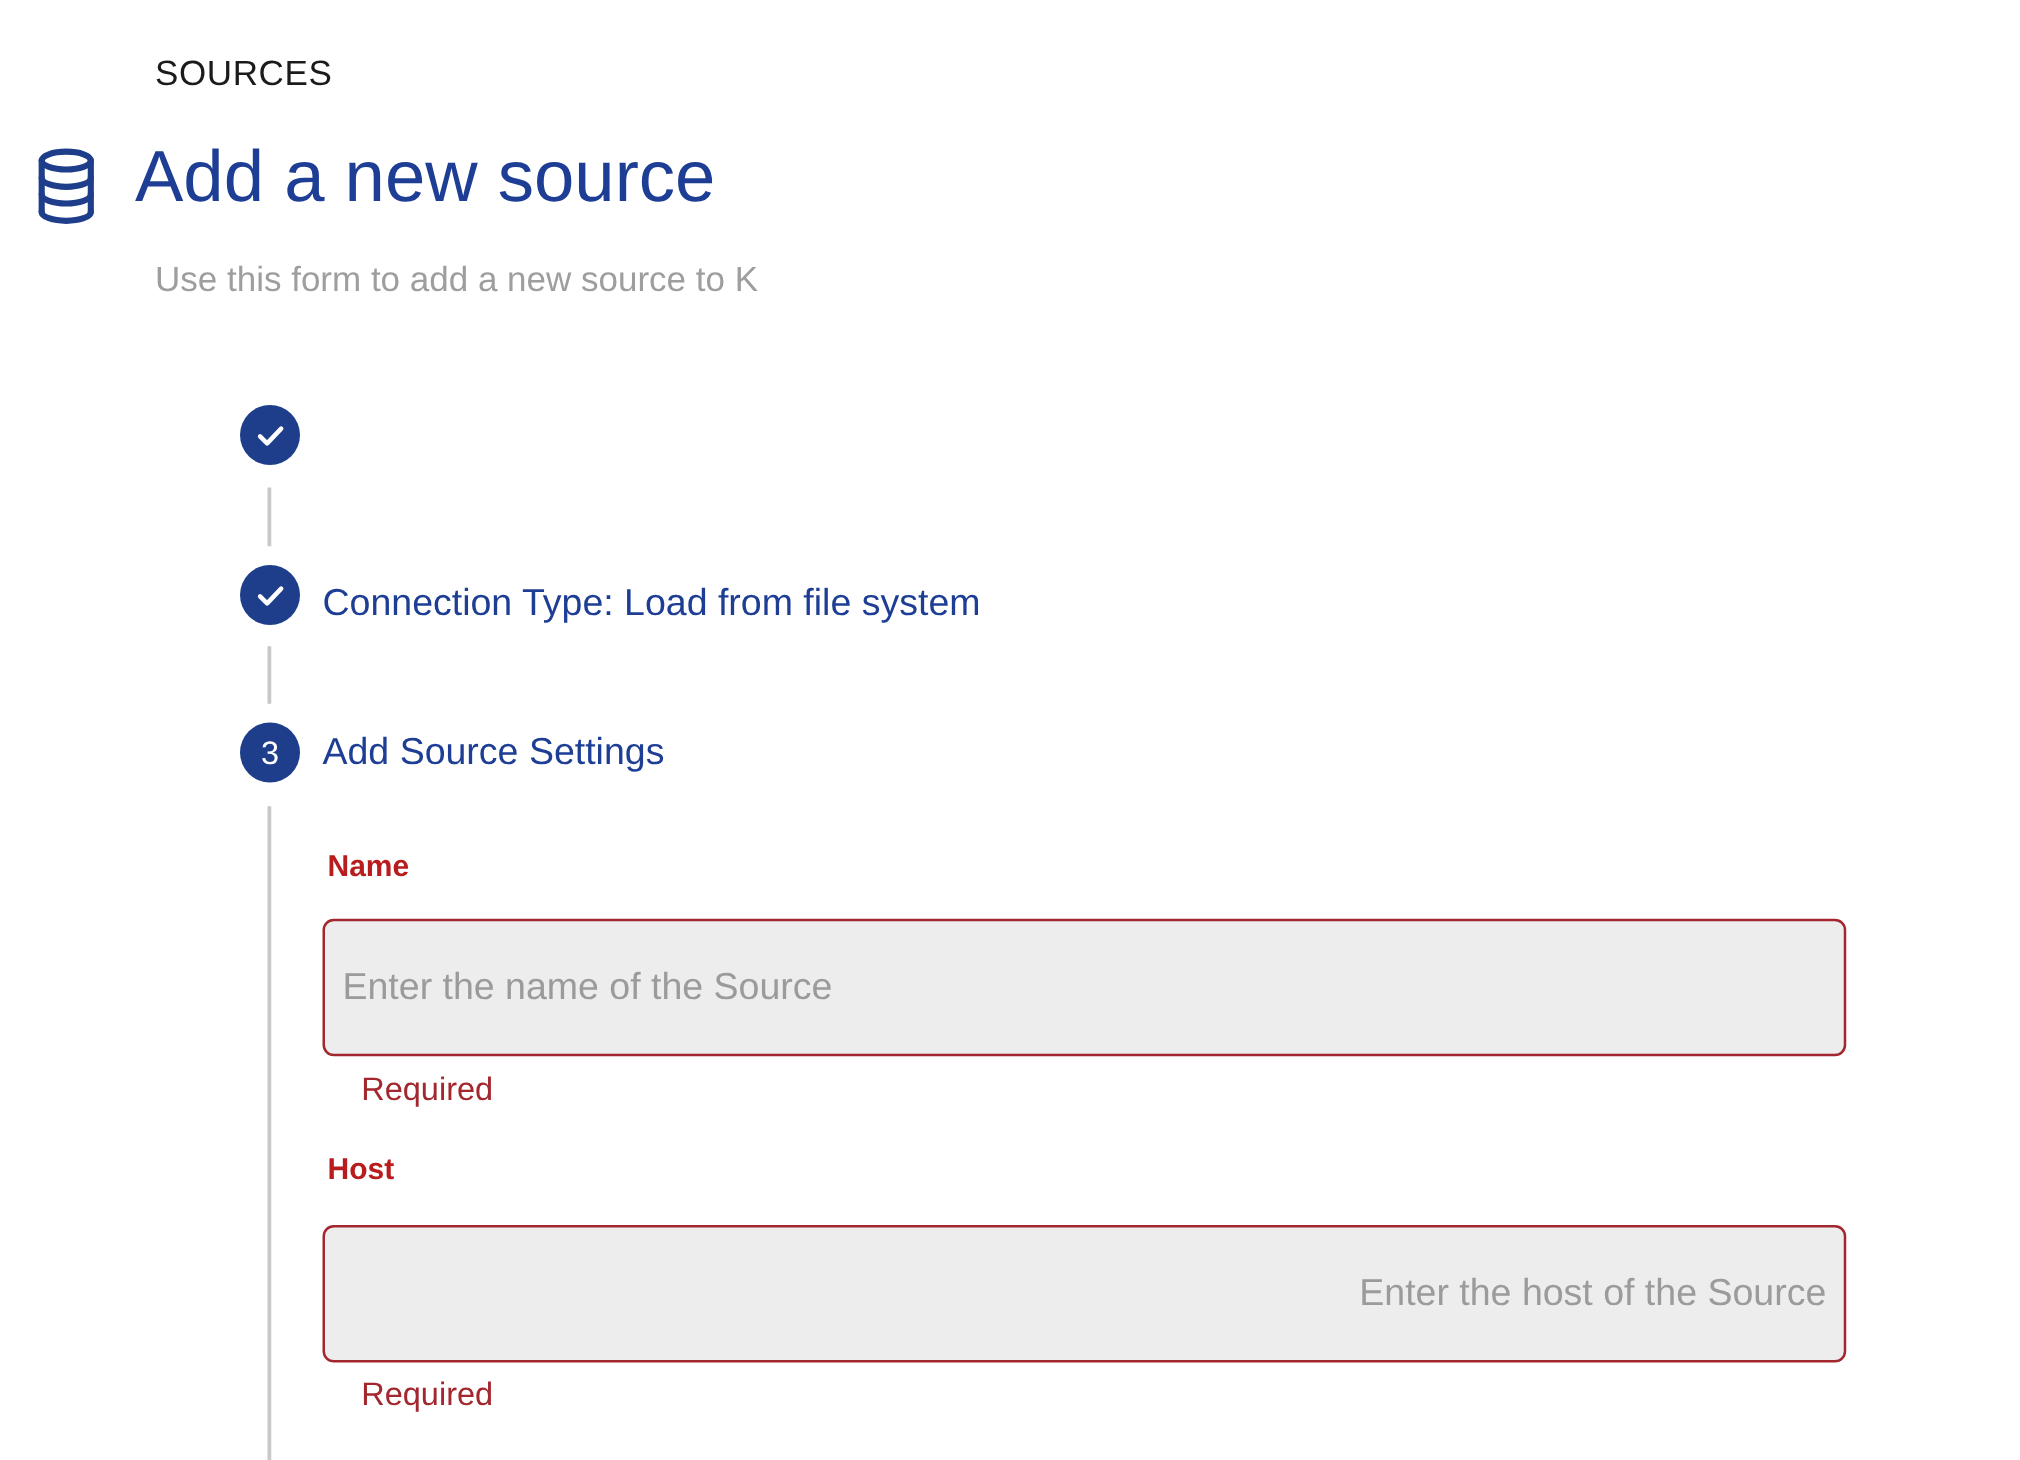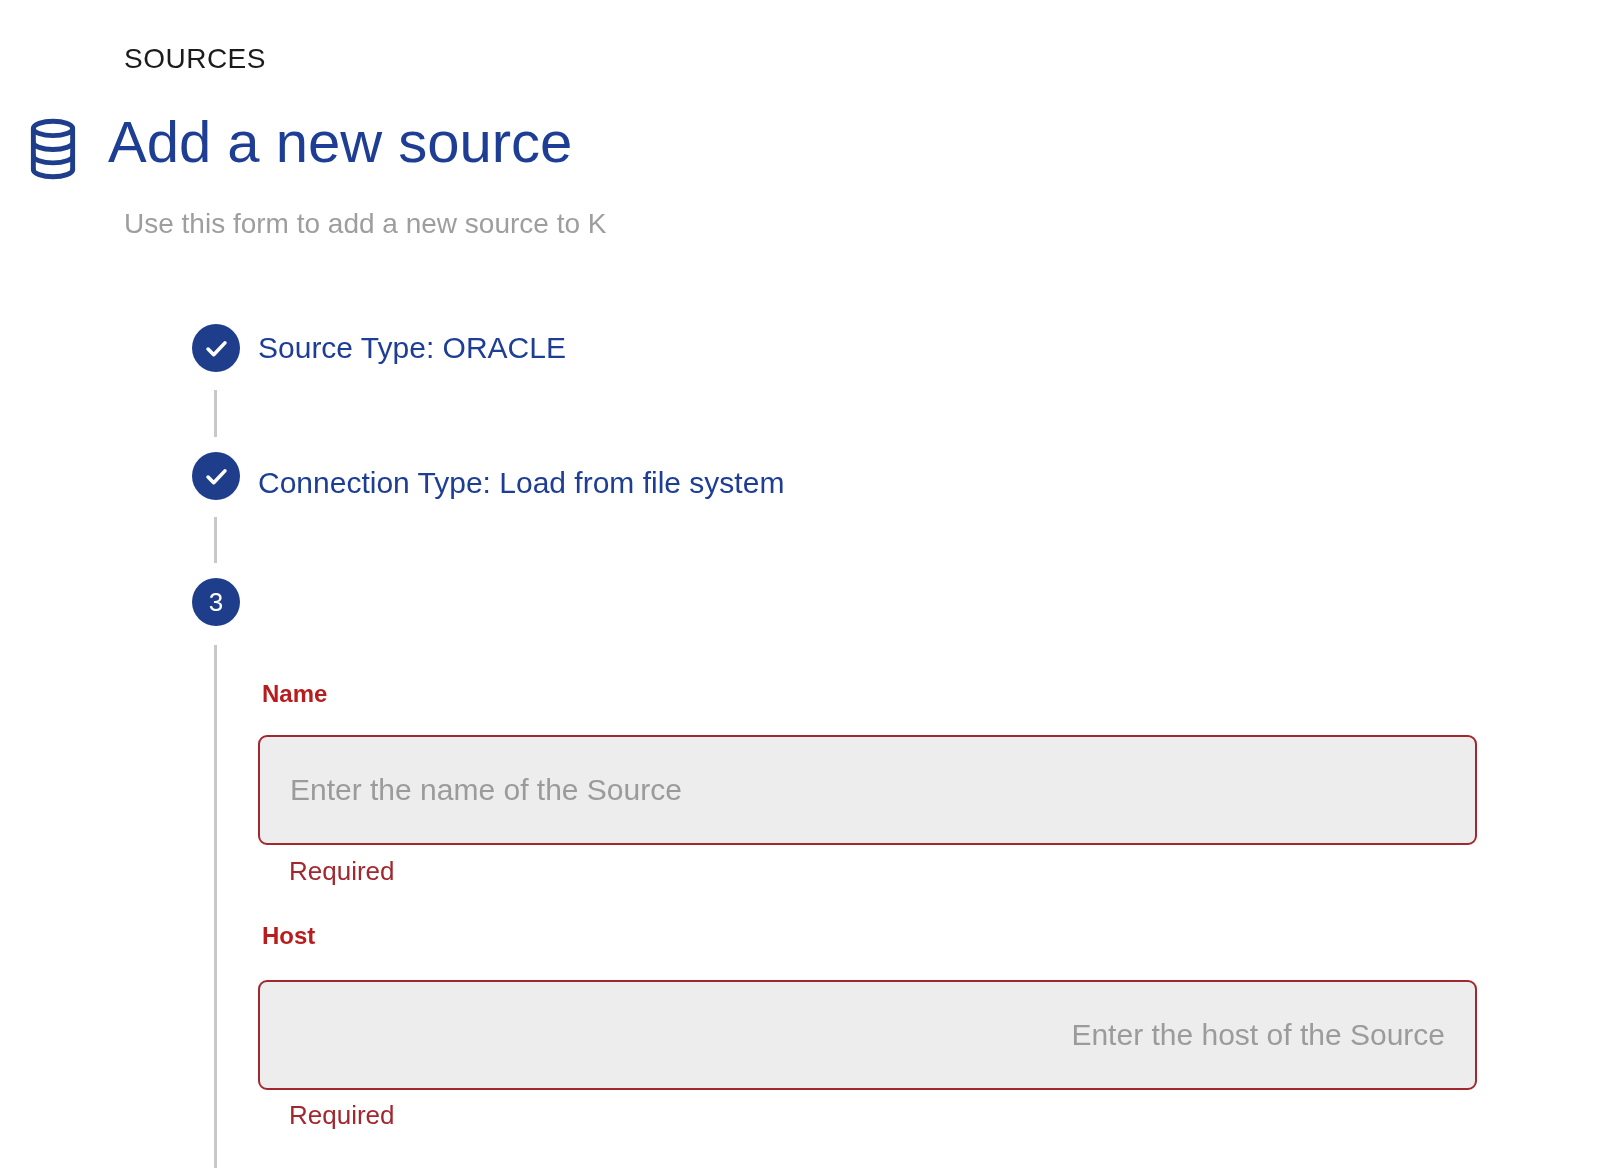--- a/index.html
+++ b/index.html
@@ -55,21 +55,21 @@
     position: absolute; left: 262px;
     font-size: 24px; color: #b91c1c; font-weight: 700; white-space: nowrap;
   }
   .field-label.name { top: 680px; }
   .field-label.host { top: 922px; text-align: center; }
 
   .field-input {
     position: absolute; left: 258px; width: 1219px; height: 110px;
     background: #ededed;
     border: 2.5px solid #a3272e; border-radius: 9px;
-    padding: 0 30px; font-size: 30px; color: #333333;
+    padding: 0 14px; font-size: 30px; color: #333333;
     font-family: "Liberation Sans", sans-serif;
     outline: none;
   }
   .field-input::placeholder { color: #9b9b9b; opacity: 1; }
   .field-input.name { top: 735px; }
   .field-input.host { top: 980px; text-align: right; }
 
   .field-error {
     position: absolute; left: 289px;
     font-size: 26px; color: #a3272e; white-space: nowrap;
@@ -97,38 +97,38 @@
 
   <h1 class="page-title">Add a new source</h1>
   <p class="page-subtitle">Use this form to add a new source to K</p>
 
   <div class="step-row s1">
     <span class="step-circle">
       <svg width="27" height="27" viewBox="0 0 24 24" fill="none">
         <path d="M4.5 12.5 L9.5 17.5 L19.5 7" stroke="#ffffff" stroke-width="3.2" stroke-linecap="round" stroke-linejoin="round"></path>
       </svg>
     </span>
-    <span class="step-label">Source Type: ORACLE</span>
   </div>
   <div class="connector c1"></div>
 
   <div class="step-row s2">
     <span class="step-circle">
       <svg width="27" height="27" viewBox="0 0 24 24" fill="none">
         <path d="M4.5 12.5 L9.5 17.5 L19.5 7" stroke="#ffffff" stroke-width="3.2" stroke-linecap="round" stroke-linejoin="round"></path>
       </svg>
     </span>
     <span class="step-label">Connection Type: Load from file system</span>
   </div>
   <div class="connector c2"></div>
 
   <div class="step-row s3">
     <span class="step-circle">
       <span class="step-num">3</span>
     </span>
+    <span class="step-label">Add Source Settings</span>
   </div>
   <div class="connector c3"></div>
 
   <div class="field-label name">Name</div>
   <input type="text" class="field-input name" placeholder="Enter the name of the Source" style="">
   <div class="field-error name">Required</div>
 
   <div class="field-label host">Host</div>
   <input type="text" class="field-input host" placeholder="Enter the host of the Source" style="">
   <div class="field-error host">Required</div>

